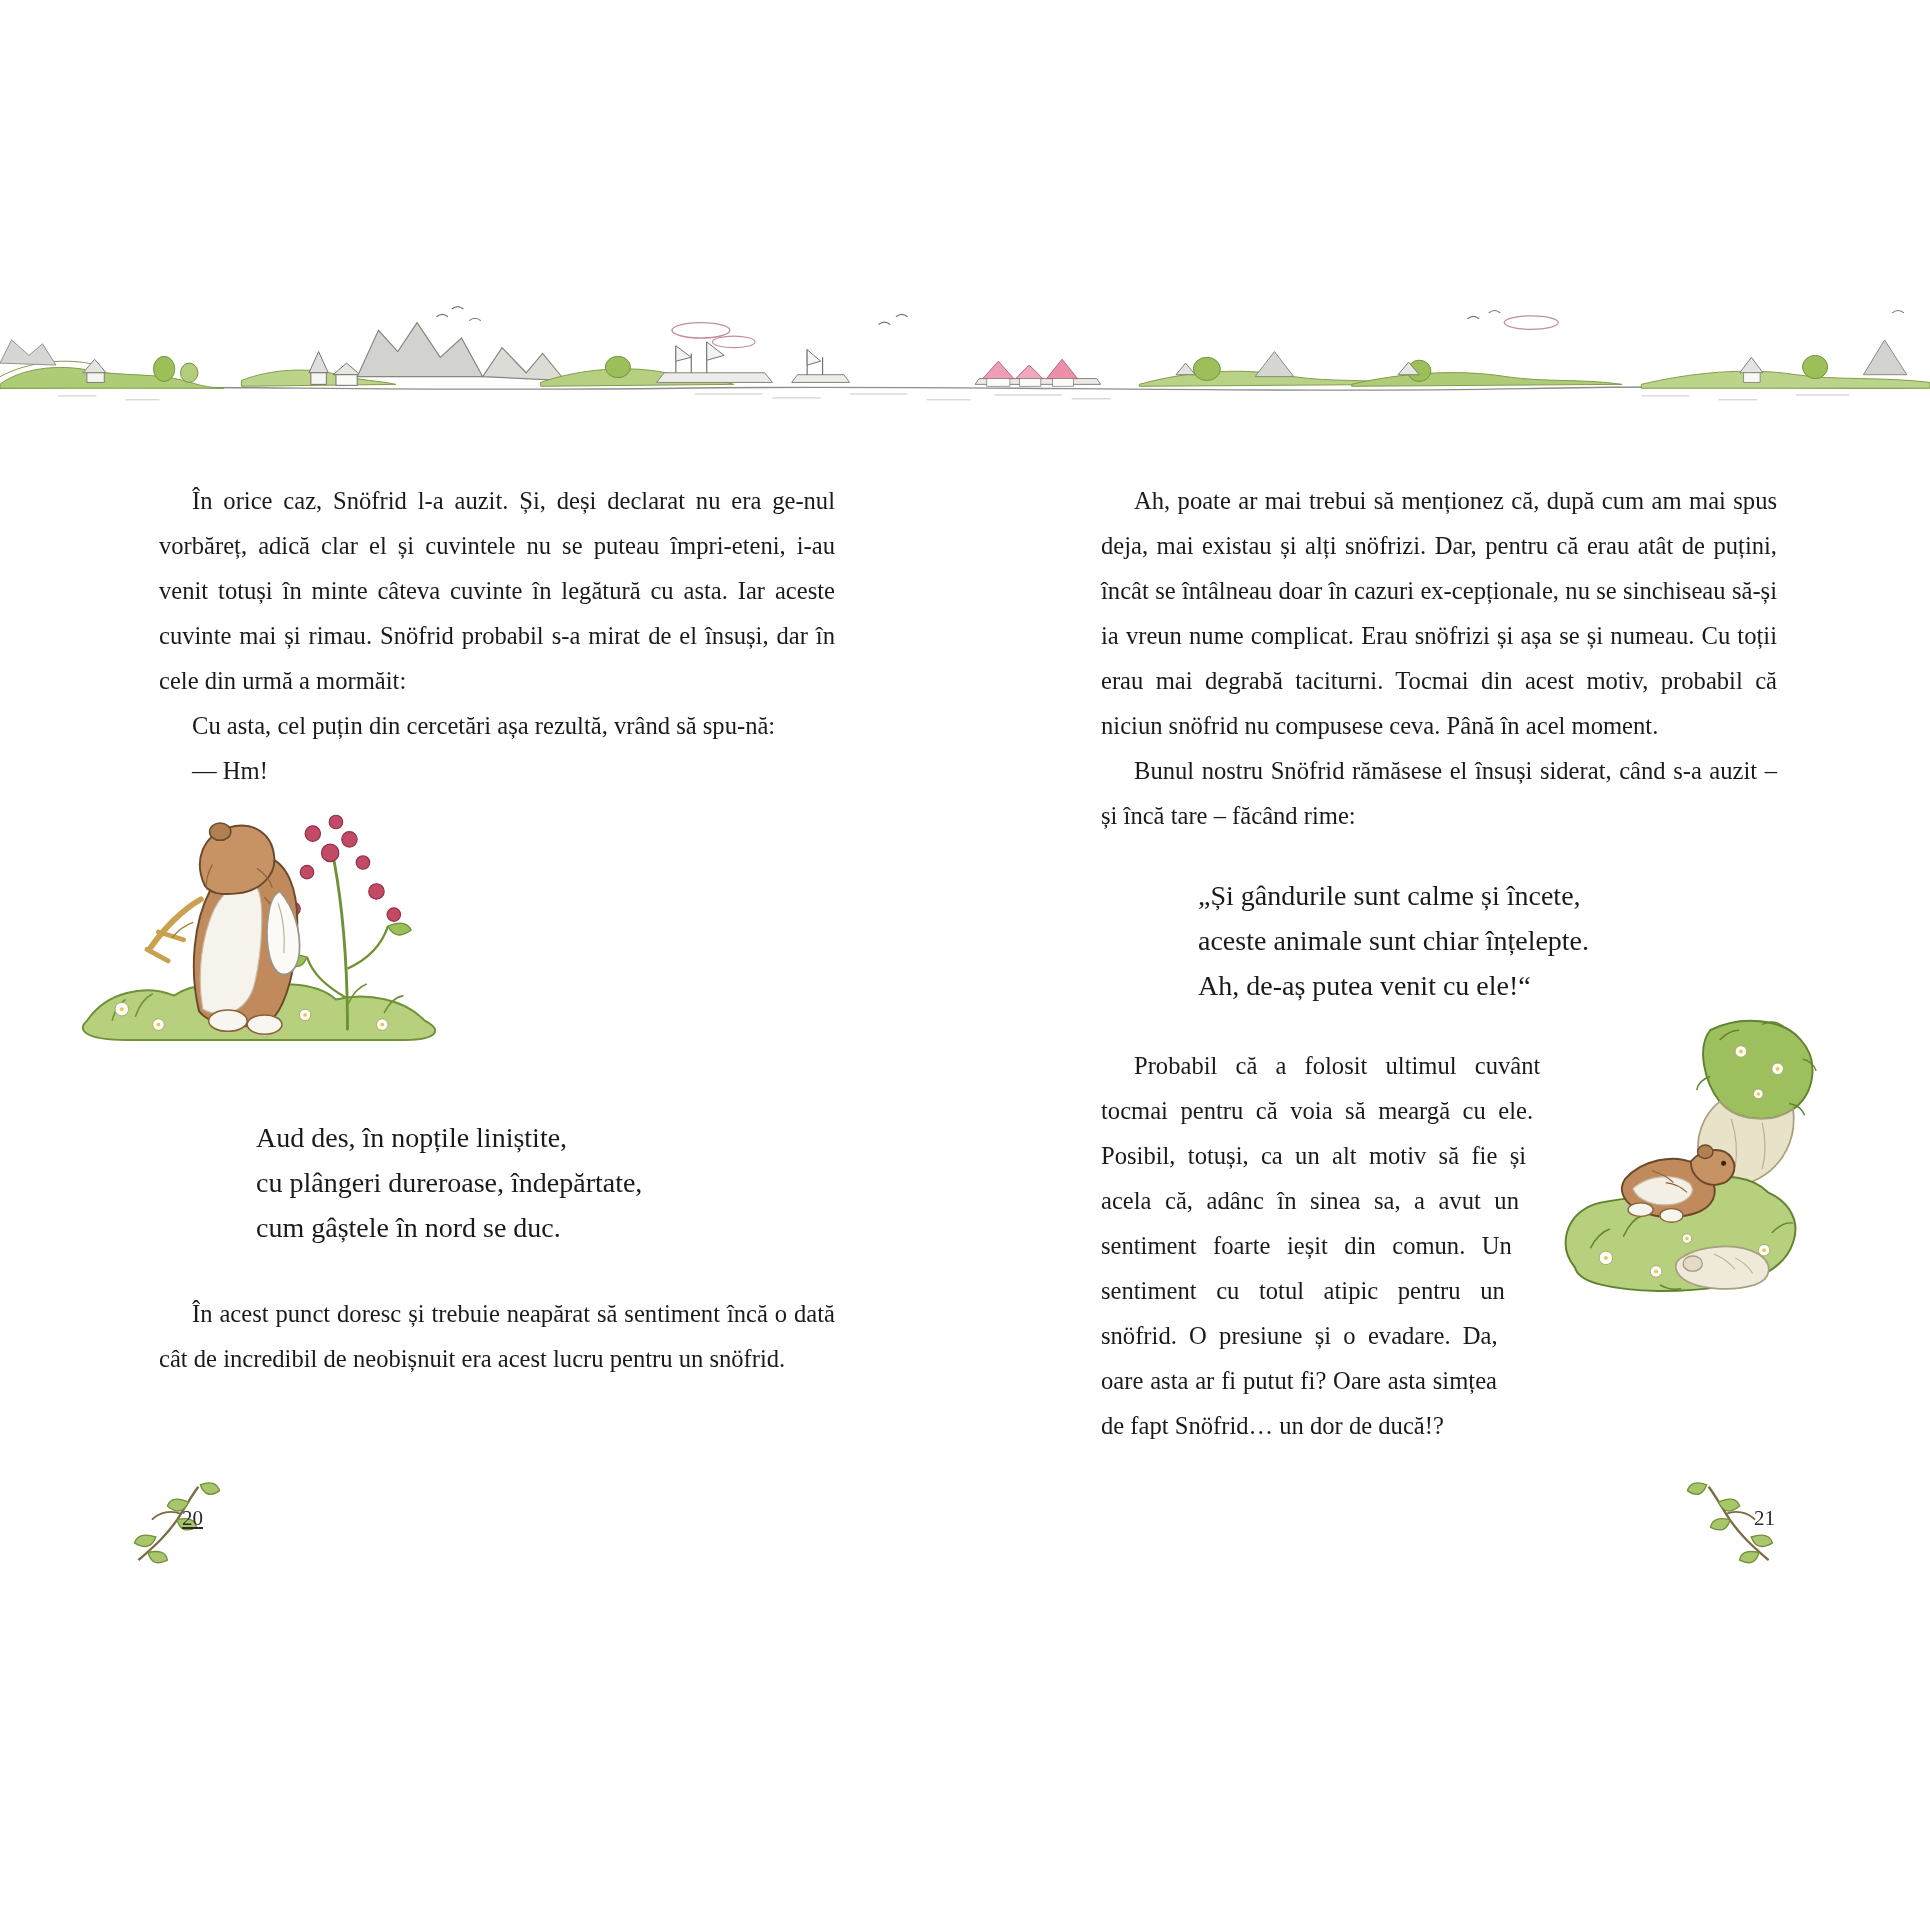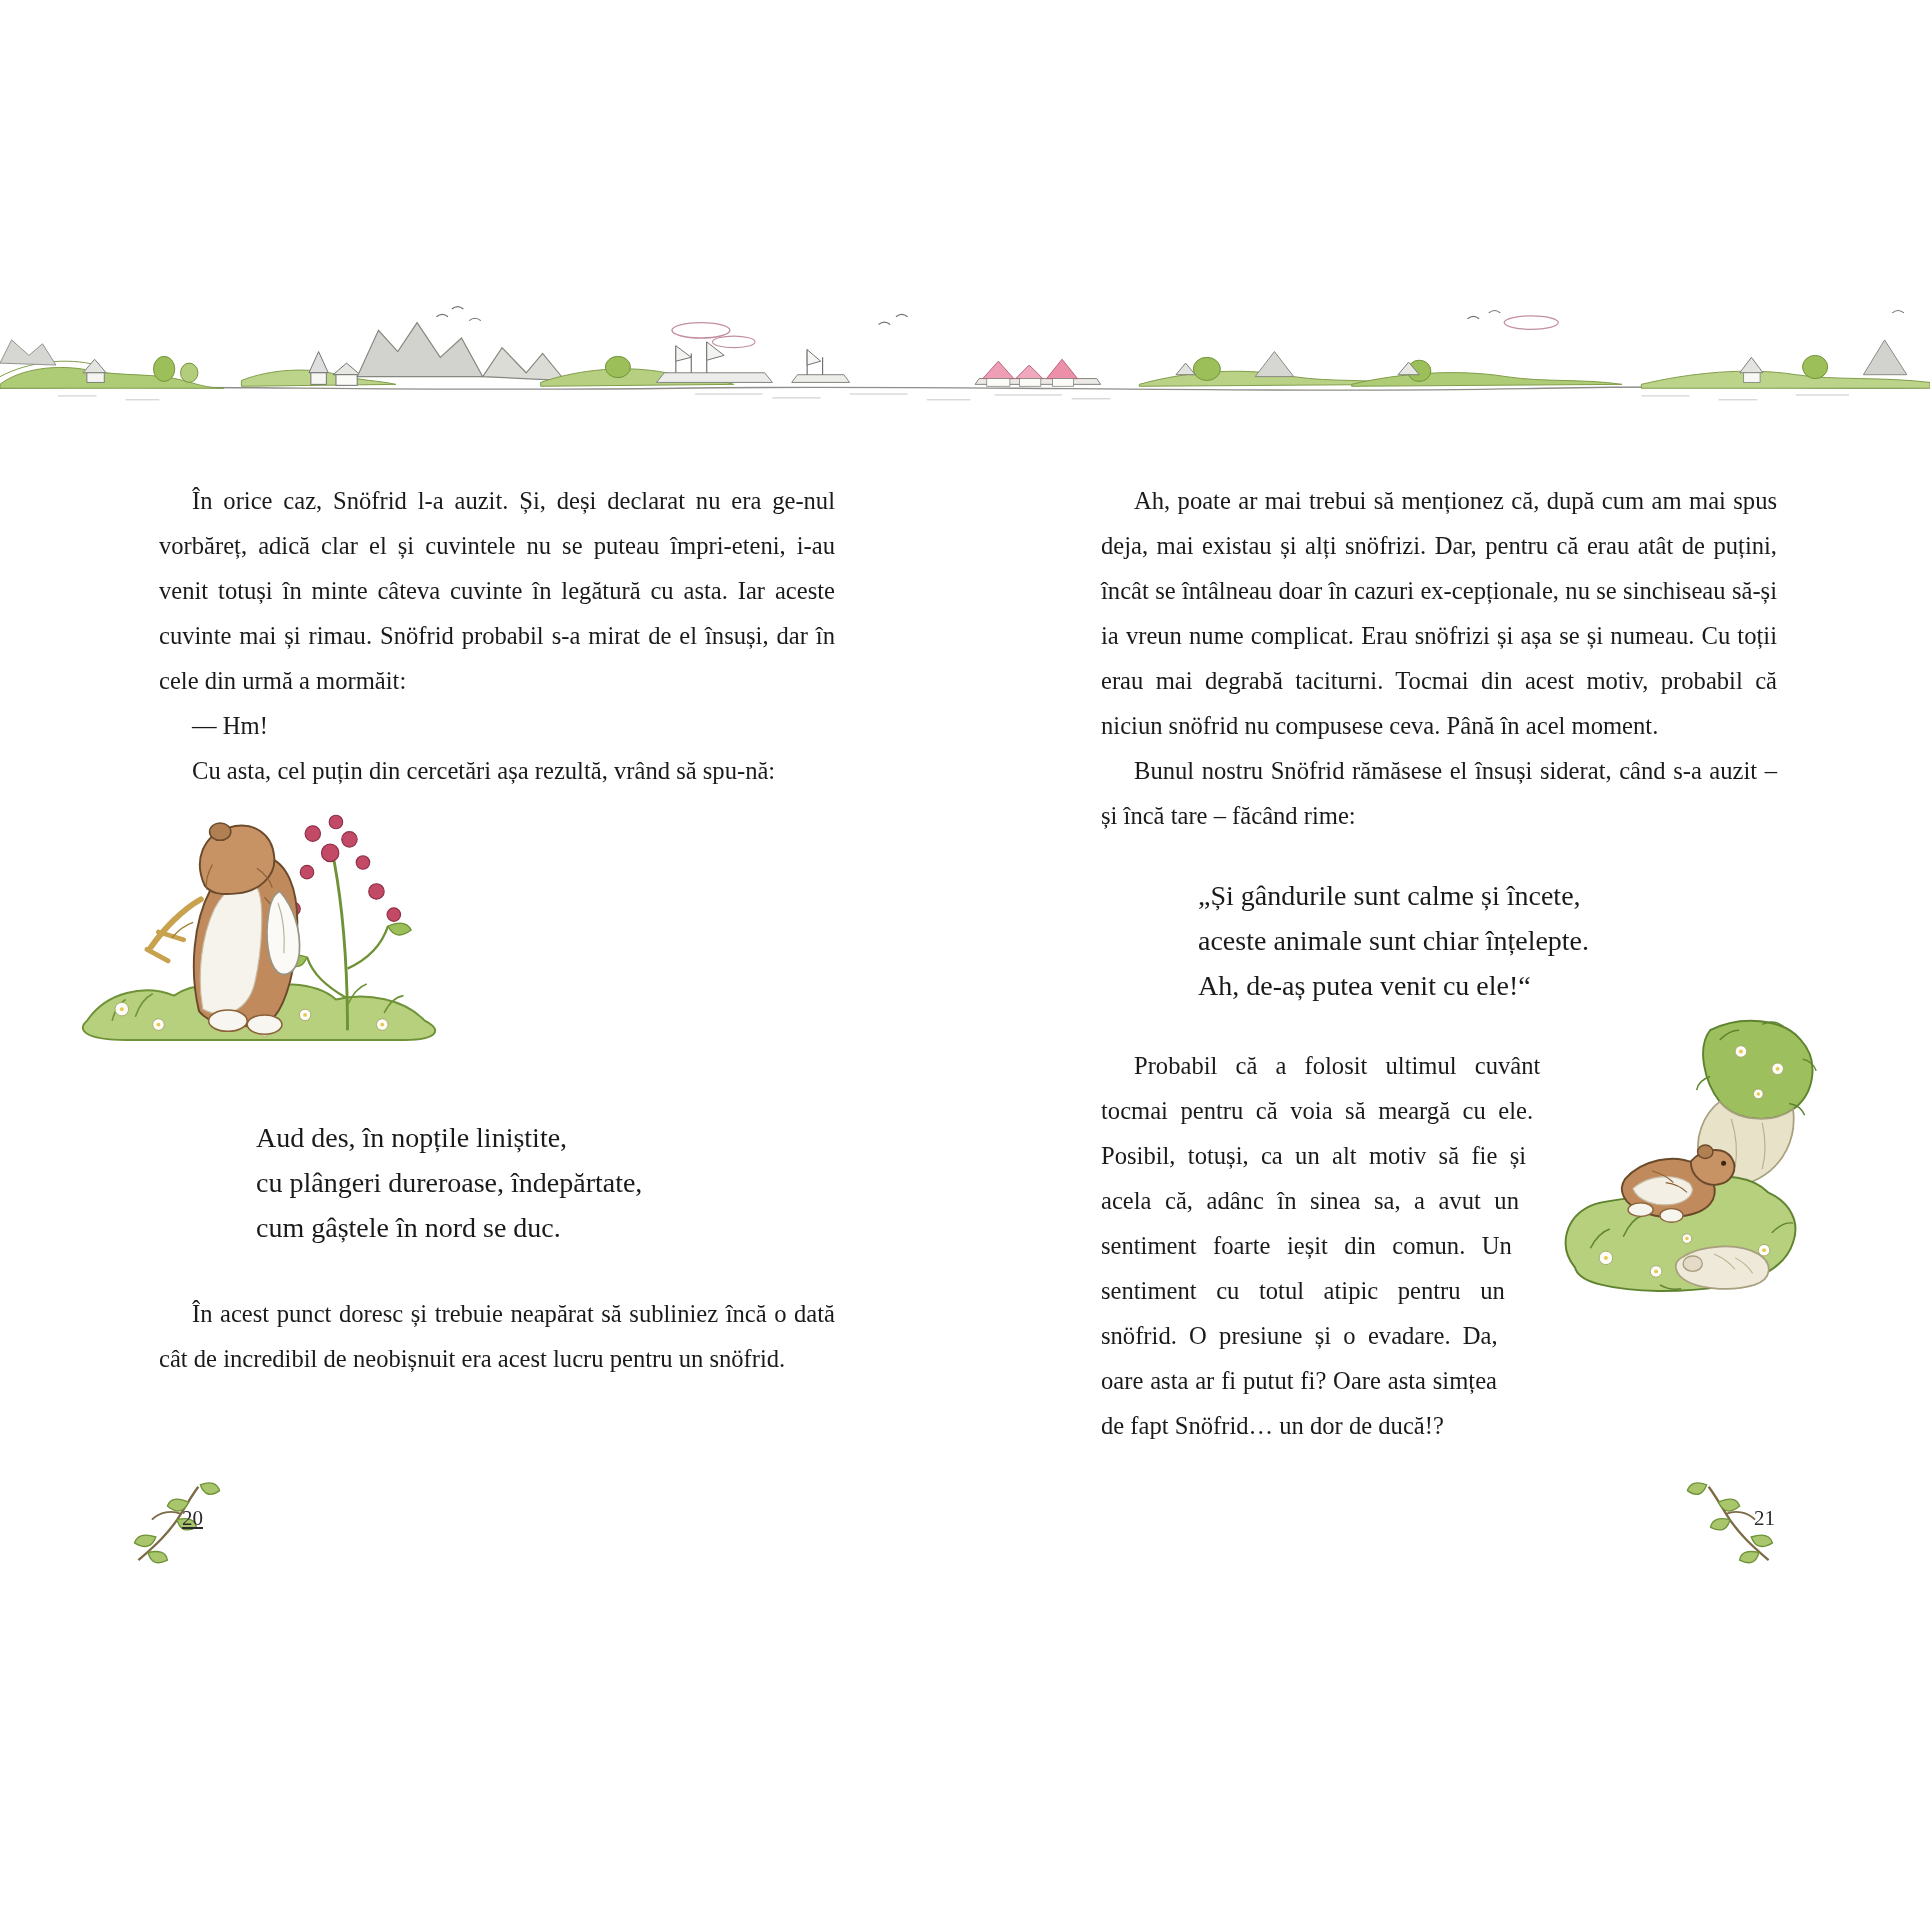--- a/index.html
+++ b/index.html
@@ -209,22 +209,22 @@
         <rect x="1806" y="96" width="17" height="10" fill="#f7f7f4" stroke="#7a7c77" stroke-width="0.8"></rect>
         <ellipse cx="1880" cy="90" rx="13" ry="12" fill="#9cbf5a" stroke="#6f9237" stroke-width="1"></ellipse>
         <path d="M1930 98 L 1952 62 L 1975 98 Z" fill="#d2d3ce" stroke="#85877f" stroke-width="1"></path>
         <path d="M1960 34 q 6 -5 12 0" stroke="#6f7170" stroke-width="1.2" fill="none"></path>
       </g>
     </svg>
   </div>
 
   <div class="col col-left">
     <p class="body indent">În orice caz, Snöfrid l-a auzit. Și, deși declarat nu era ge-nul vorbăreț, adică clar el și cuvintele nu se puteau împri-eteni, i-au venit totuși în minte câteva cuvinte în legătură cu asta. Iar aceste cuvinte mai și rimau. Snöfrid probabil s-a mirat de el însuși, dar în cele din urmă a mormăit:</p>
+    <p class="body indent">Cu asta, cel puțin din cercetări așa rezultă, vrând să spu-nă:</p>
     <p class="body indent">— Hm!</p>
-    <p class="body indent">Cu asta, cel puțin din cercetări așa rezultă, vrând să spu-nă:</p>
   </div>
 
   <div class="illus illus-marmot">
     <svg width="444" height="299" viewBox="0 0 460 310" xmlns="http://www.w3.org/2000/svg">
 
       <path d="M30 262 C 50 232, 90 224, 120 236 C 140 222, 175 222, 192 236
                C 220 218, 268 222, 288 240 C 320 232, 360 240, 380 262
                C 400 272, 392 282, 360 282 L 70 282 C 30 282, 18 272, 30 262 Z" fill="#b6d07e" stroke="#6f9237" stroke-width="2"></path>
 
       <g stroke="#6f9237" stroke-width="1.6" fill="none">
@@ -311,21 +311,21 @@
     </svg>
   </div>
 
   <div style="position:absolute; left:159px; top:1115px; width:676px;">
     <div class="verse" style="padding-left:97px;">
       <div>Aud des, în nopțile liniștite,</div>
       <div>cu plângeri dureroase, îndepărtate,</div>
       <div>cum gâștele în nord se duc.</div>
     </div>
     <div style="height:41px;"></div>
-    <p class="body indent">În acest punct doresc și trebuie neapărat să subliniez încă o dată cât de incredibil de neobișnuit era acest lucru pentru un snöfrid.</p>
+    <p class="body indent">În acest punct doresc și trebuie neapărat să sentiment încă o dată cât de incredibil de neobișnuit era acest lucru pentru un snöfrid.</p>
   </div>
 
   <div class="col col-right">
     <p class="body indent">Ah, poate ar mai trebui să menționez că, după cum am mai spus deja, mai existau și alți snöfrizi. Dar, pentru că erau atât de puțini, încât se întâlneau doar în cazuri ex-cepționale, nu se sinchiseau să-și ia vreun nume complicat. Erau snöfrizi și așa se și numeau. Cu toții erau mai degrabă taciturni. Tocmai din acest motiv, probabil că niciun snöfrid nu compusese ceva. Până în acel moment.</p>
     <p class="body indent">Bunul nostru Snöfrid rămăsese el însuși siderat, când s-a auzit – și încă tare – făcând rime:</p>
 
     <div class="verse verse-right">
       <div>„Și gândurile sunt calme și încete,</div>
       <div>aceste animale sunt chiar înțelepte.</div>
       <div>Ah, de-aș putea venit cu ele!“</div>

